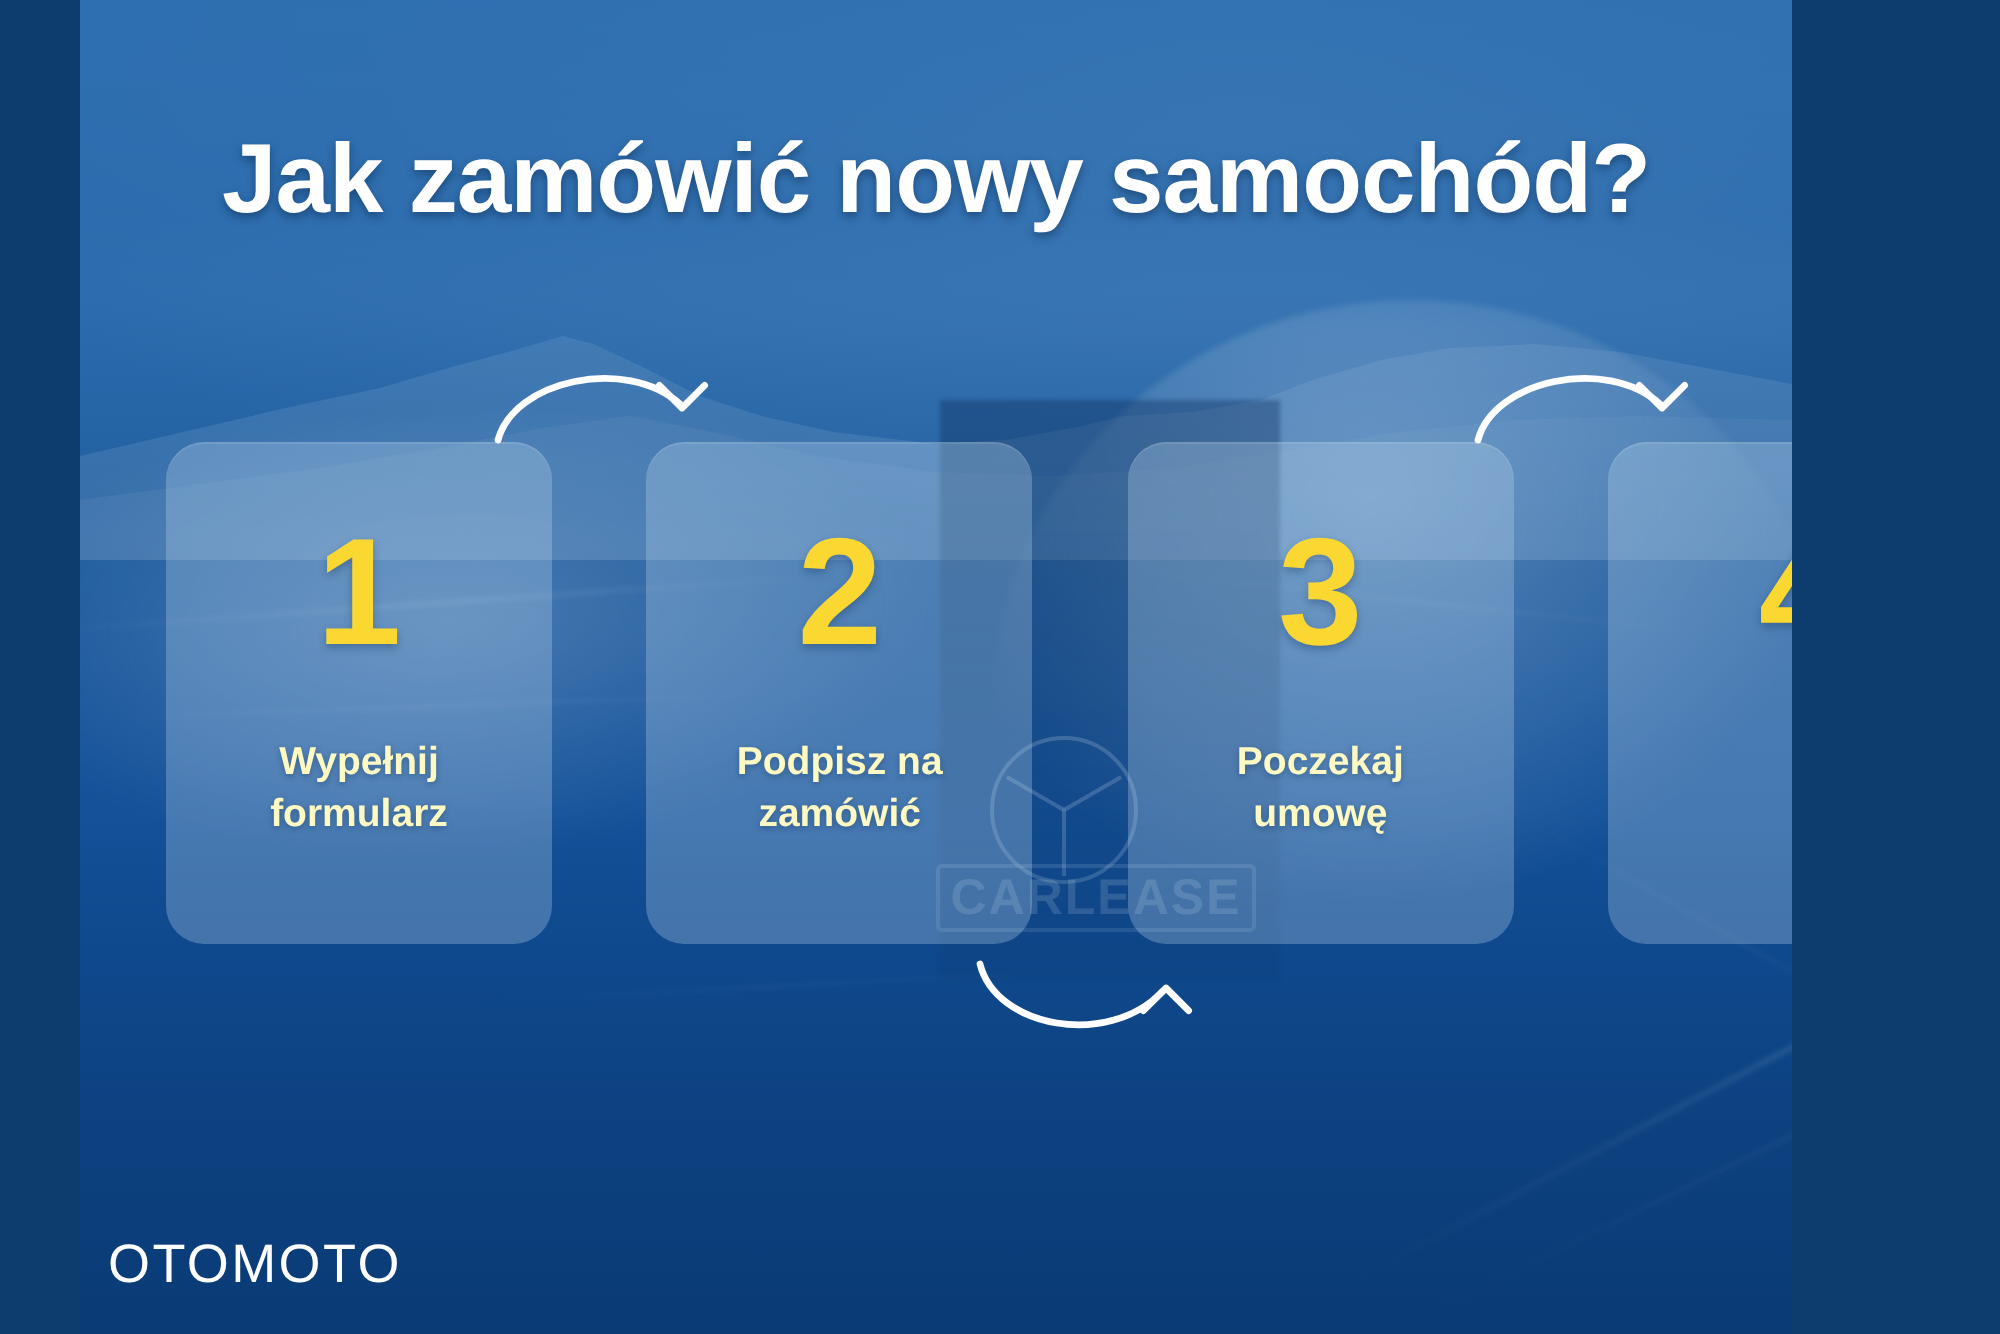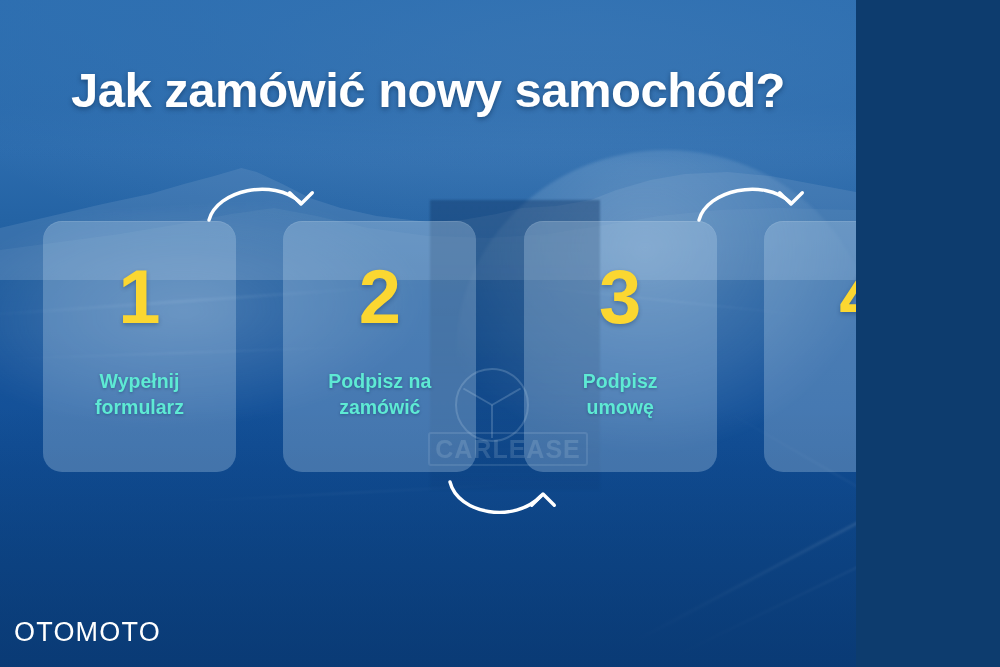--- a/index.html
+++ b/index.html
@@ -11,20 +11,21 @@
   * { box-sizing: border-box; }
 
   .stage {
     position: relative;
     width: 856px;
     height: 667px;
     overflow: hidden;
     font-family: "Liberation Sans", "DejaVu Sans", sans-serif;
     background: #1d5fa4;
     user-select: none;
+    margin-left: 40px;
   }
 
   
   .bg-base {
     position: absolute;
     inset: 0;
     background:
       linear-gradient(180deg,
         #2e71b2 0%,
         #2c6cae 22%,
@@ -184,21 +185,21 @@
     font-size: 76px;
     font-weight: 700;
     line-height: 1;
     margin-top: 38px;
     text-shadow: 0 2px 4px rgba(6,36,72,0.30);
   }
   .card-label {
     position: absolute;
     left: 6px; right: 6px;
     top: 148px;
-    color: #5eead4;
+    color: #fef9c3;
     font-size: 19.5px;
     font-weight: 700;
     line-height: 1.32;
     text-align: center;
     text-shadow: 0 1px 3px rgba(6,36,72,0.35);
   }
 
   
   .arrow {
     position: absolute;
@@ -270,21 +271,21 @@
       <div class="card-number">2</div>
       <div class="card-label">
         <span>Podpisz na</span><br>
         <span>zamówić</span>
       </div>
     </div>
 
     <div class="card">
       <div class="card-number">3</div>
       <div class="card-label">
-        <span>Podpisz</span><br>
+        <span>Poczekaj</span><br>
         <span>umowę</span>
       </div>
     </div>
 
     <div class="card">
       <div class="card-number">4</div>
     </div>
 
   </div>
 

